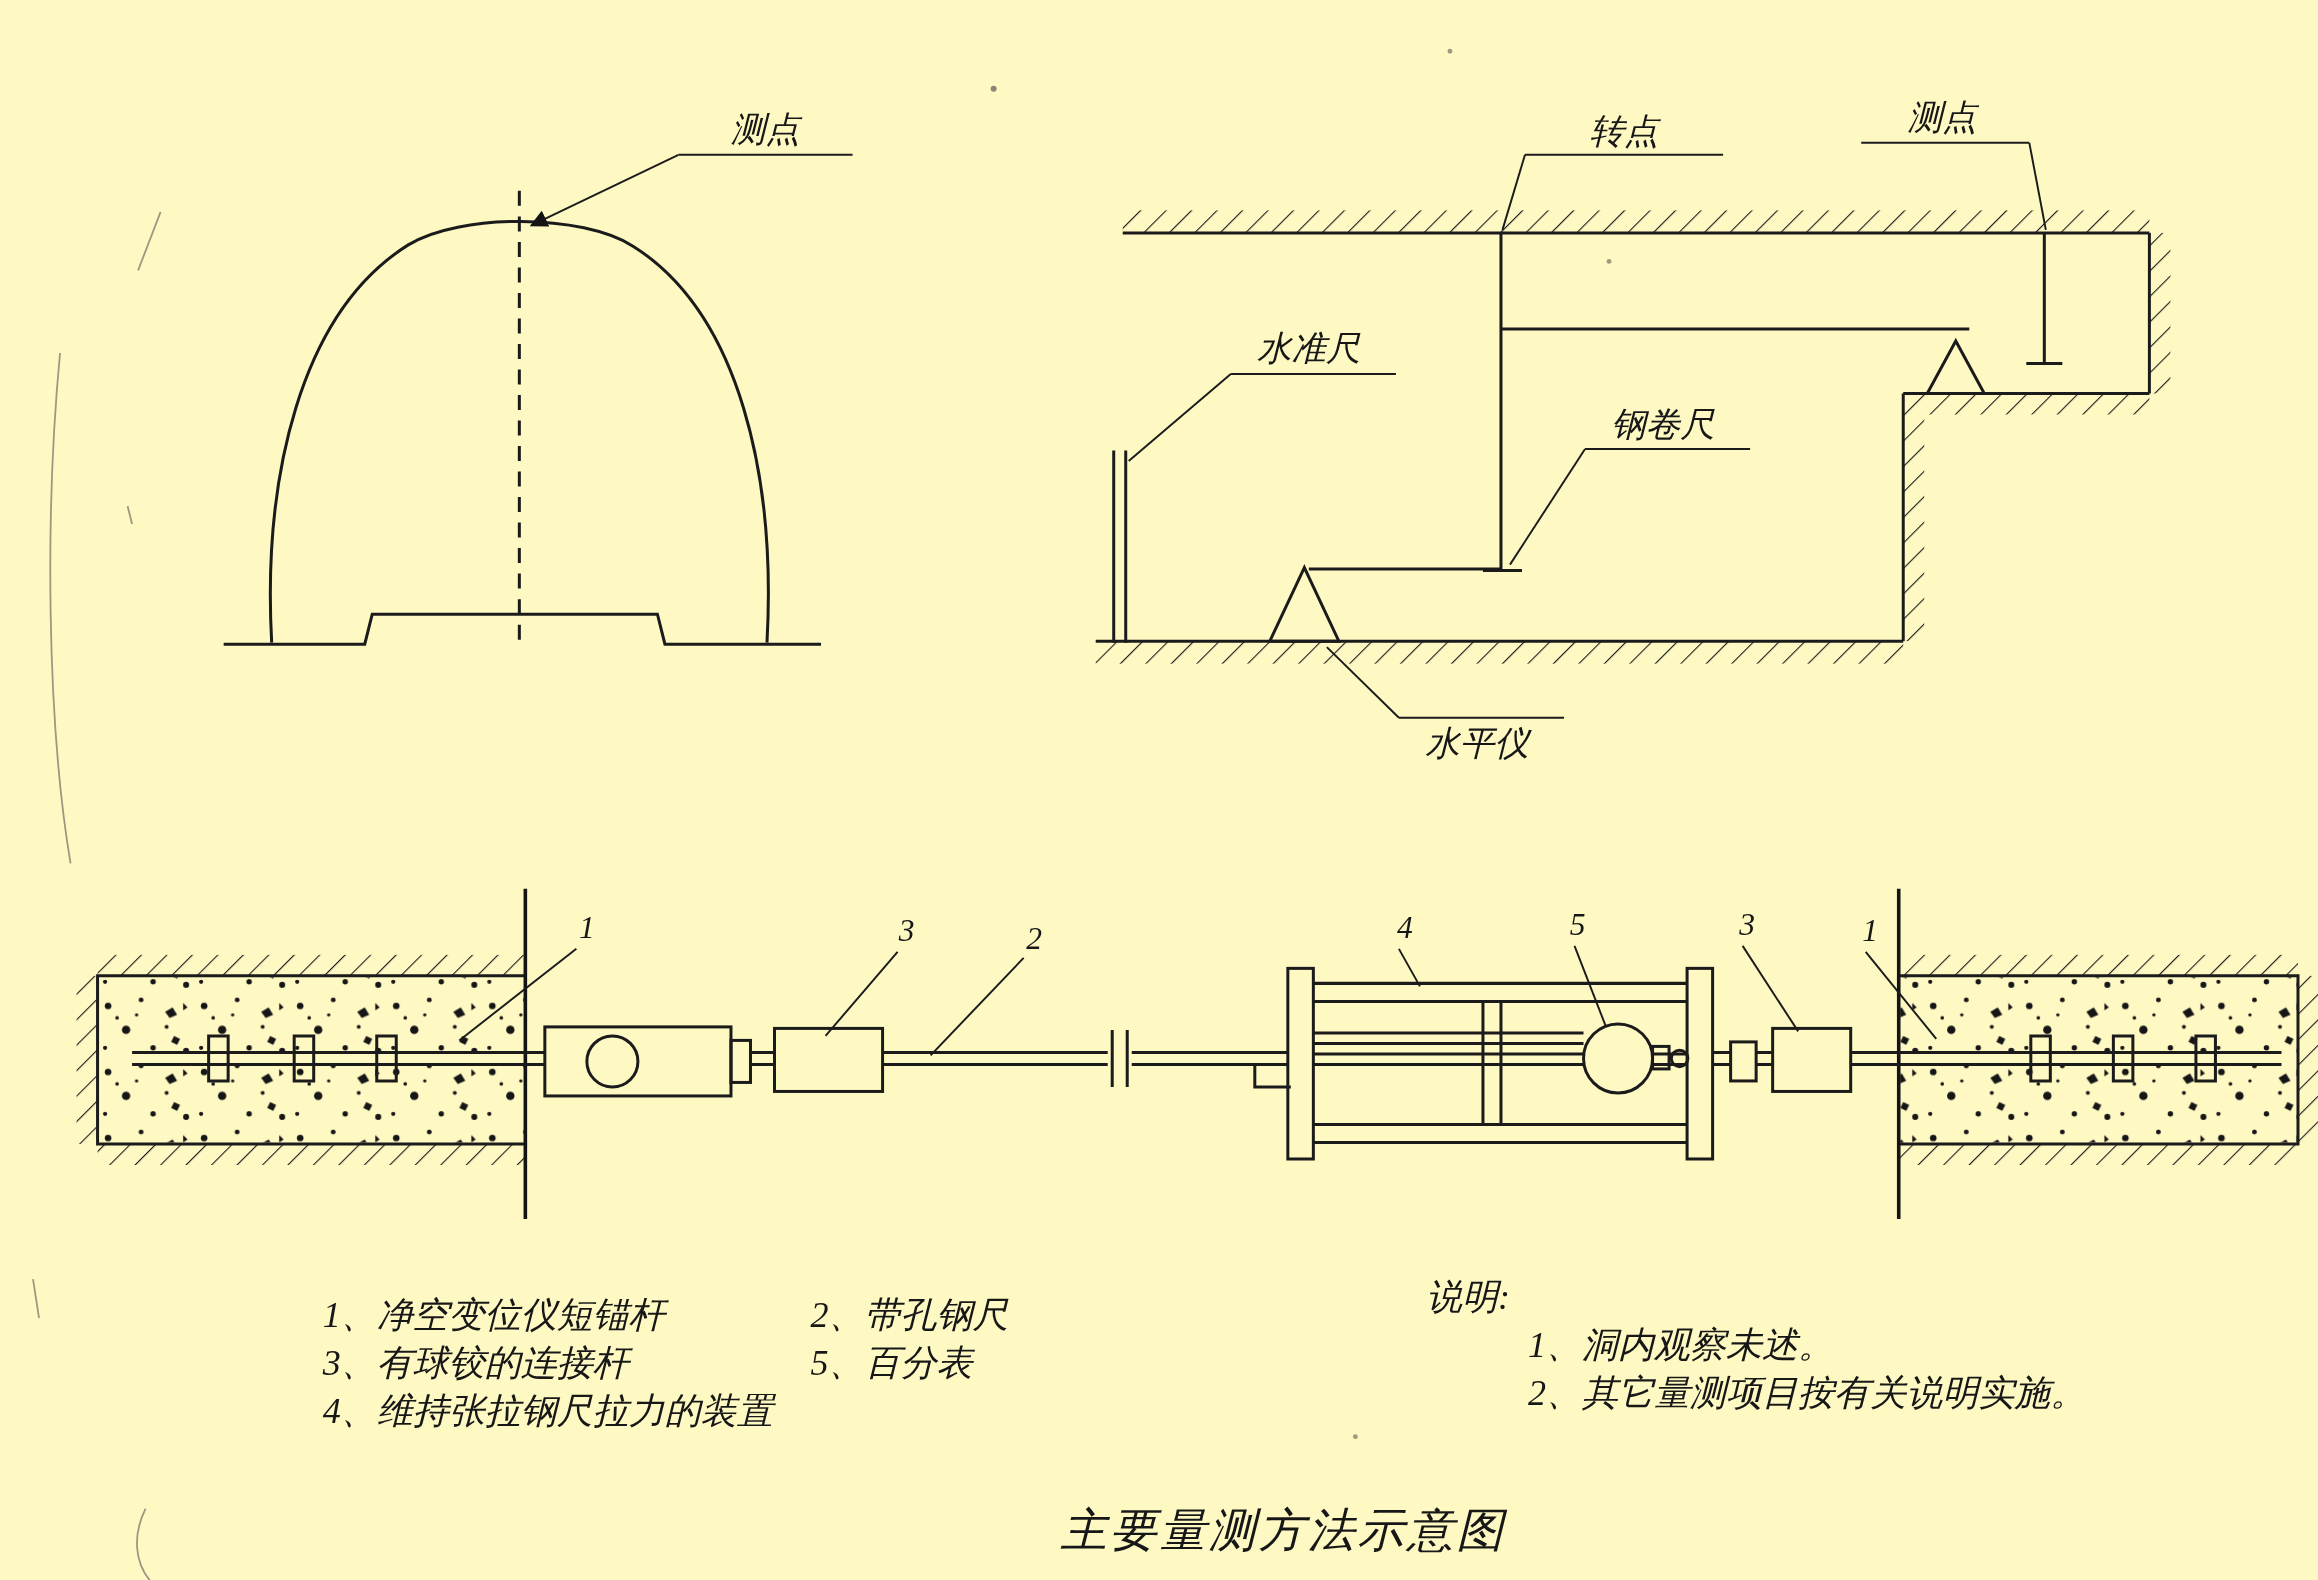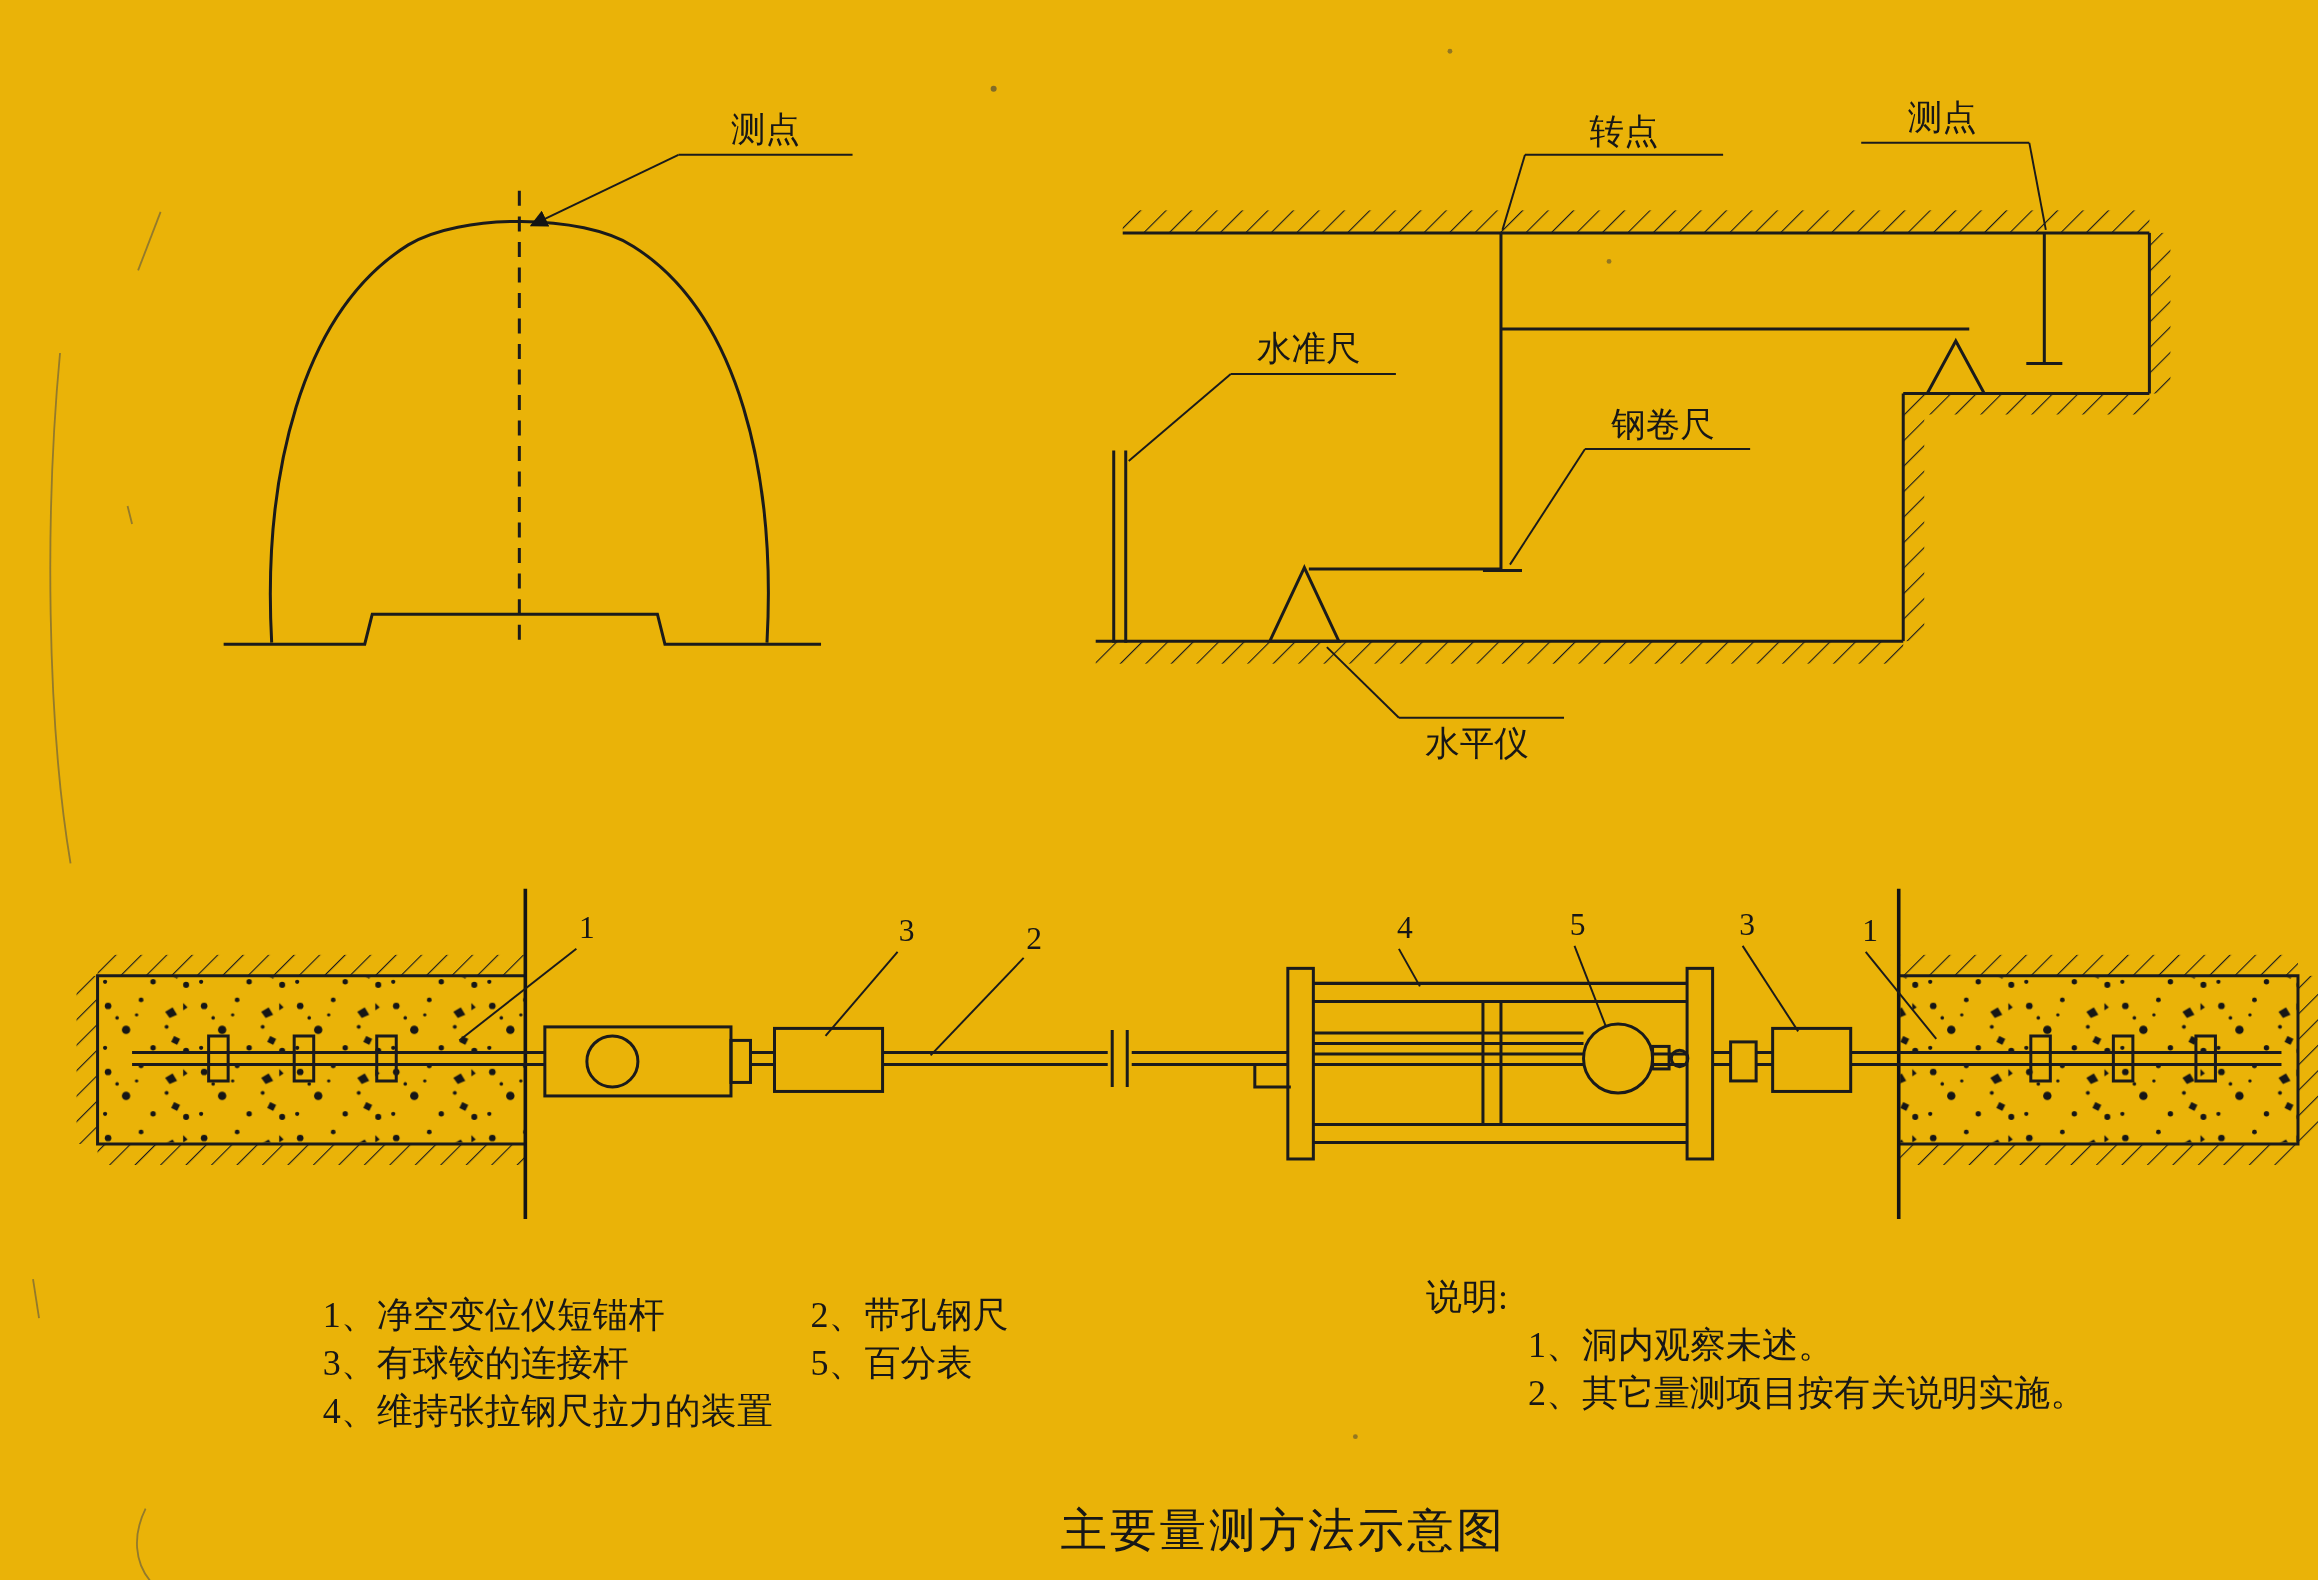--- a/index.html
+++ b/index.html
@@ -1,16 +1,16 @@
 <!DOCTYPE html>
 <html style="font-size:14px"><head>
 <meta charset="utf-8">
 <style>
   html,body{margin:0;padding:0;background:#dedede;}
-  .page{width:2319px;height:1581px;background:#eab308;position:relative;overflow:hidden;}
+  .page{width:2319px;height:1581px;background:#fef9c3;position:relative;overflow:hidden;font-style:italic;}
   svg{display:block;}
   text{font-family:"Liberation Serif","DejaVu Serif",serif;fill:#171717;}
   .s2{stroke:#1b1b1b;stroke-width:2;fill:none;}
   .s22{stroke:#141414;stroke-width:2.4;fill:none;}
   .thin{stroke:#1b1b1b;stroke-width:1.3;fill:none;}
   .lbl{font-size:23px;text-anchor:middle;}
   .num{font-size:21px;text-anchor:middle;}
   .leg{font-size:24px;}
   .ttl{font-size:31px;text-anchor:middle;letter-spacing:2px;}
   .art{stroke:#4a4a4a;stroke-width:1.2;fill:none;opacity:.55;}

